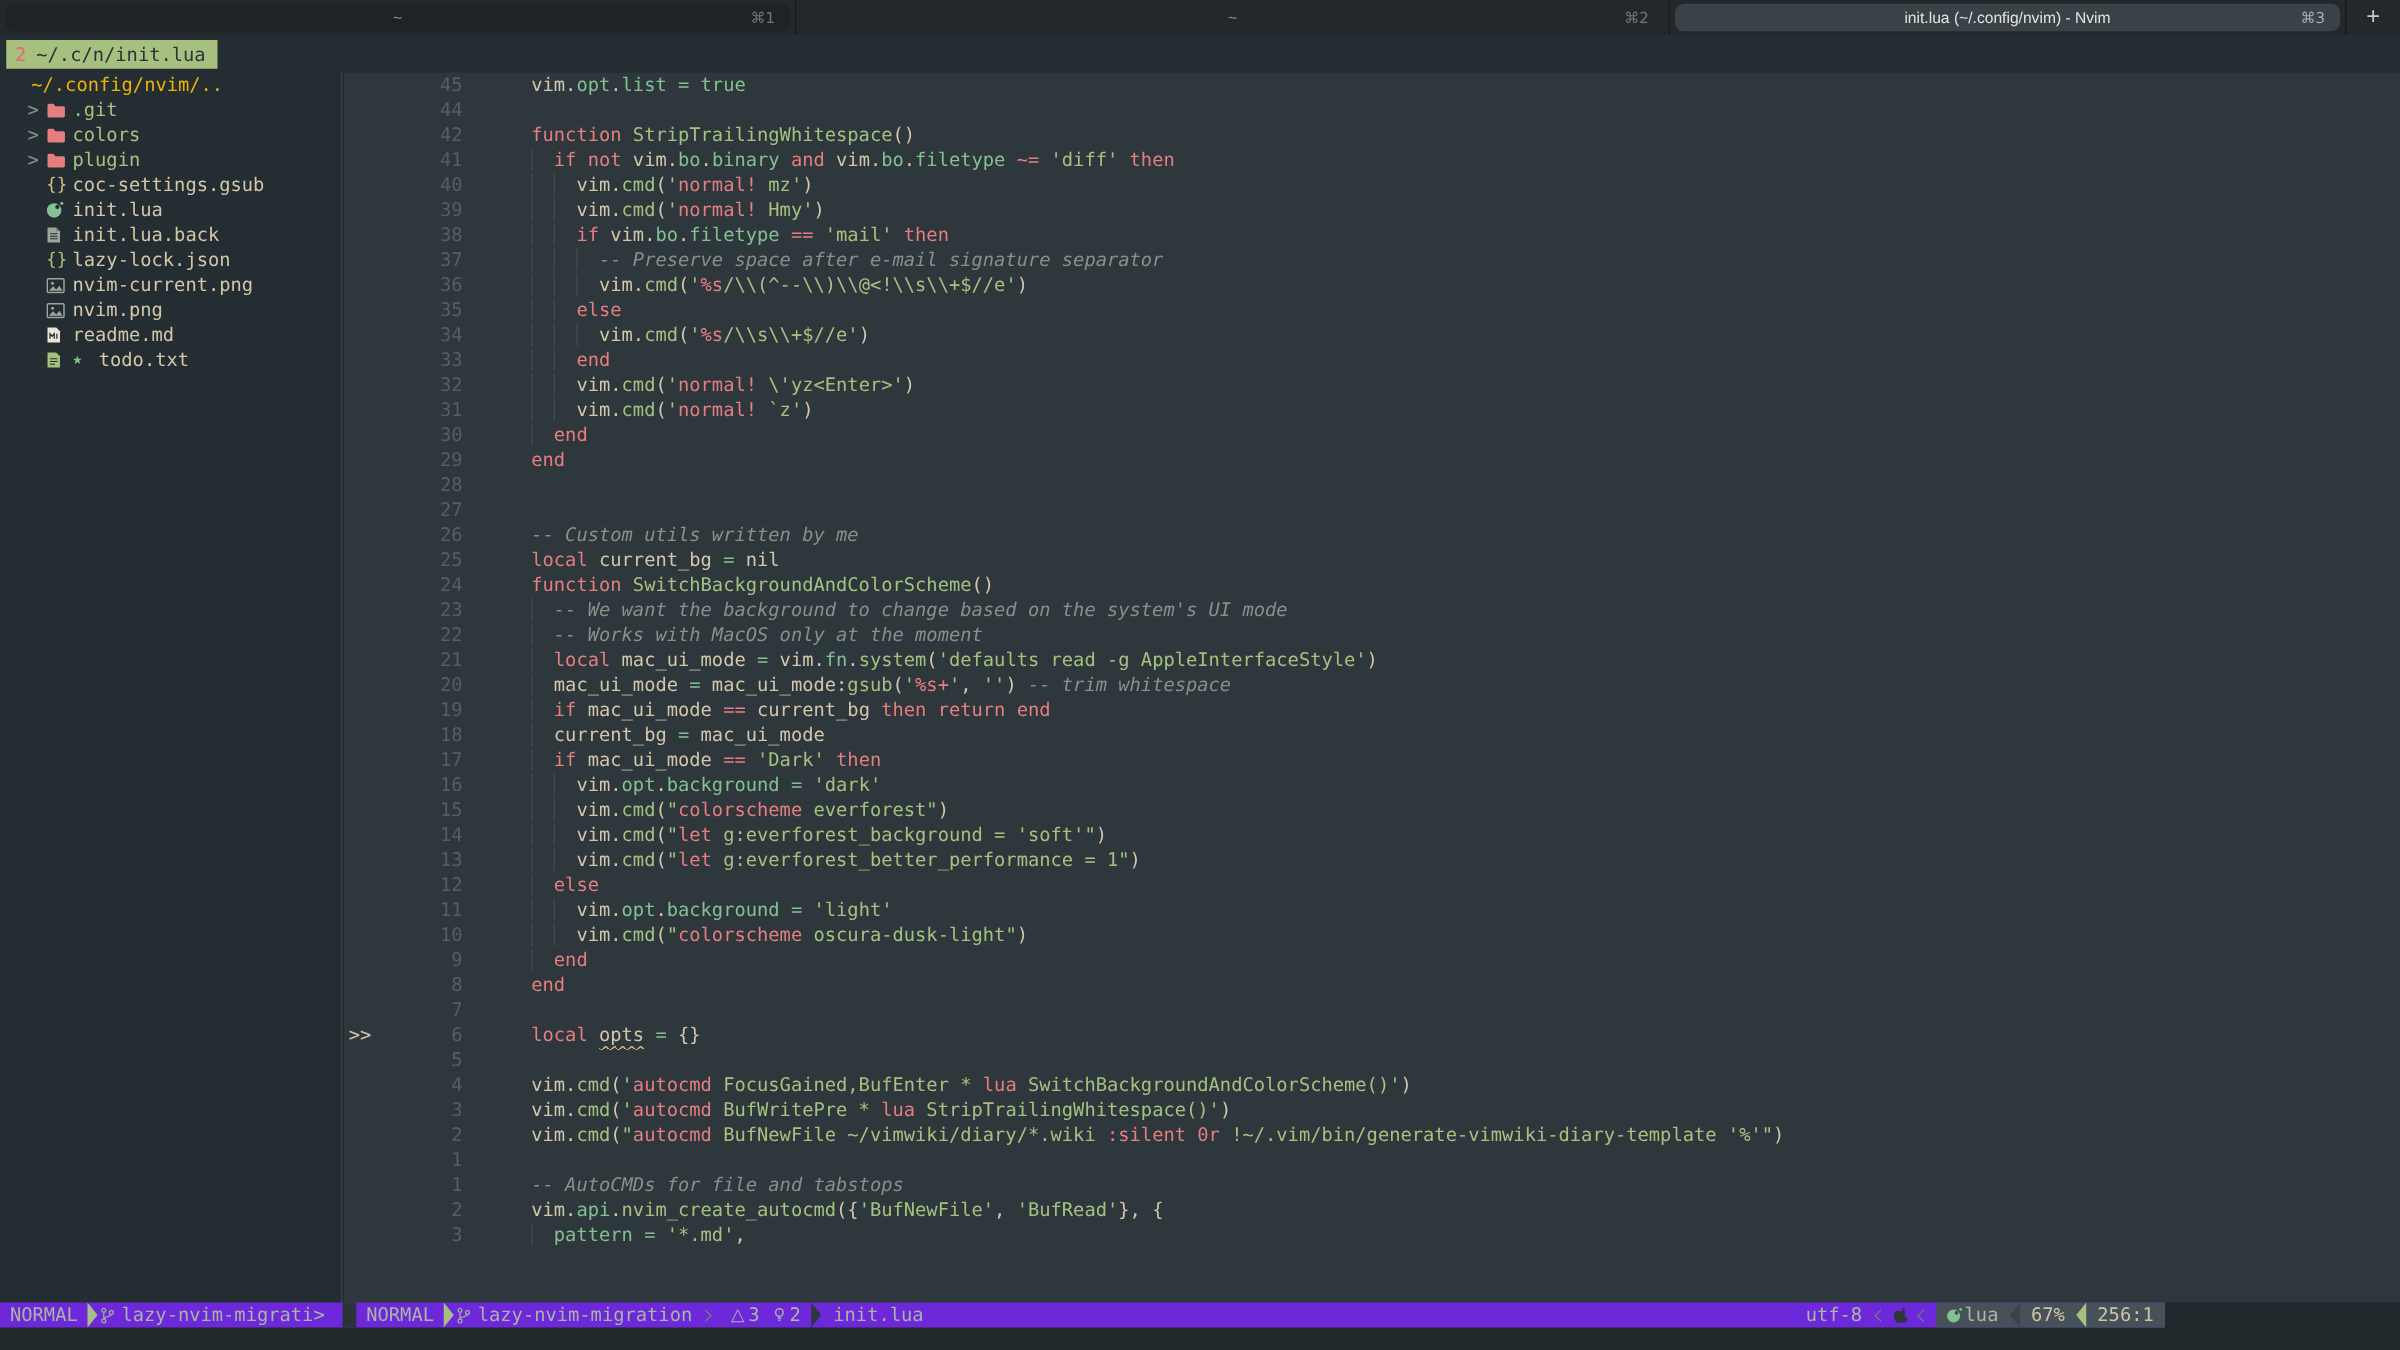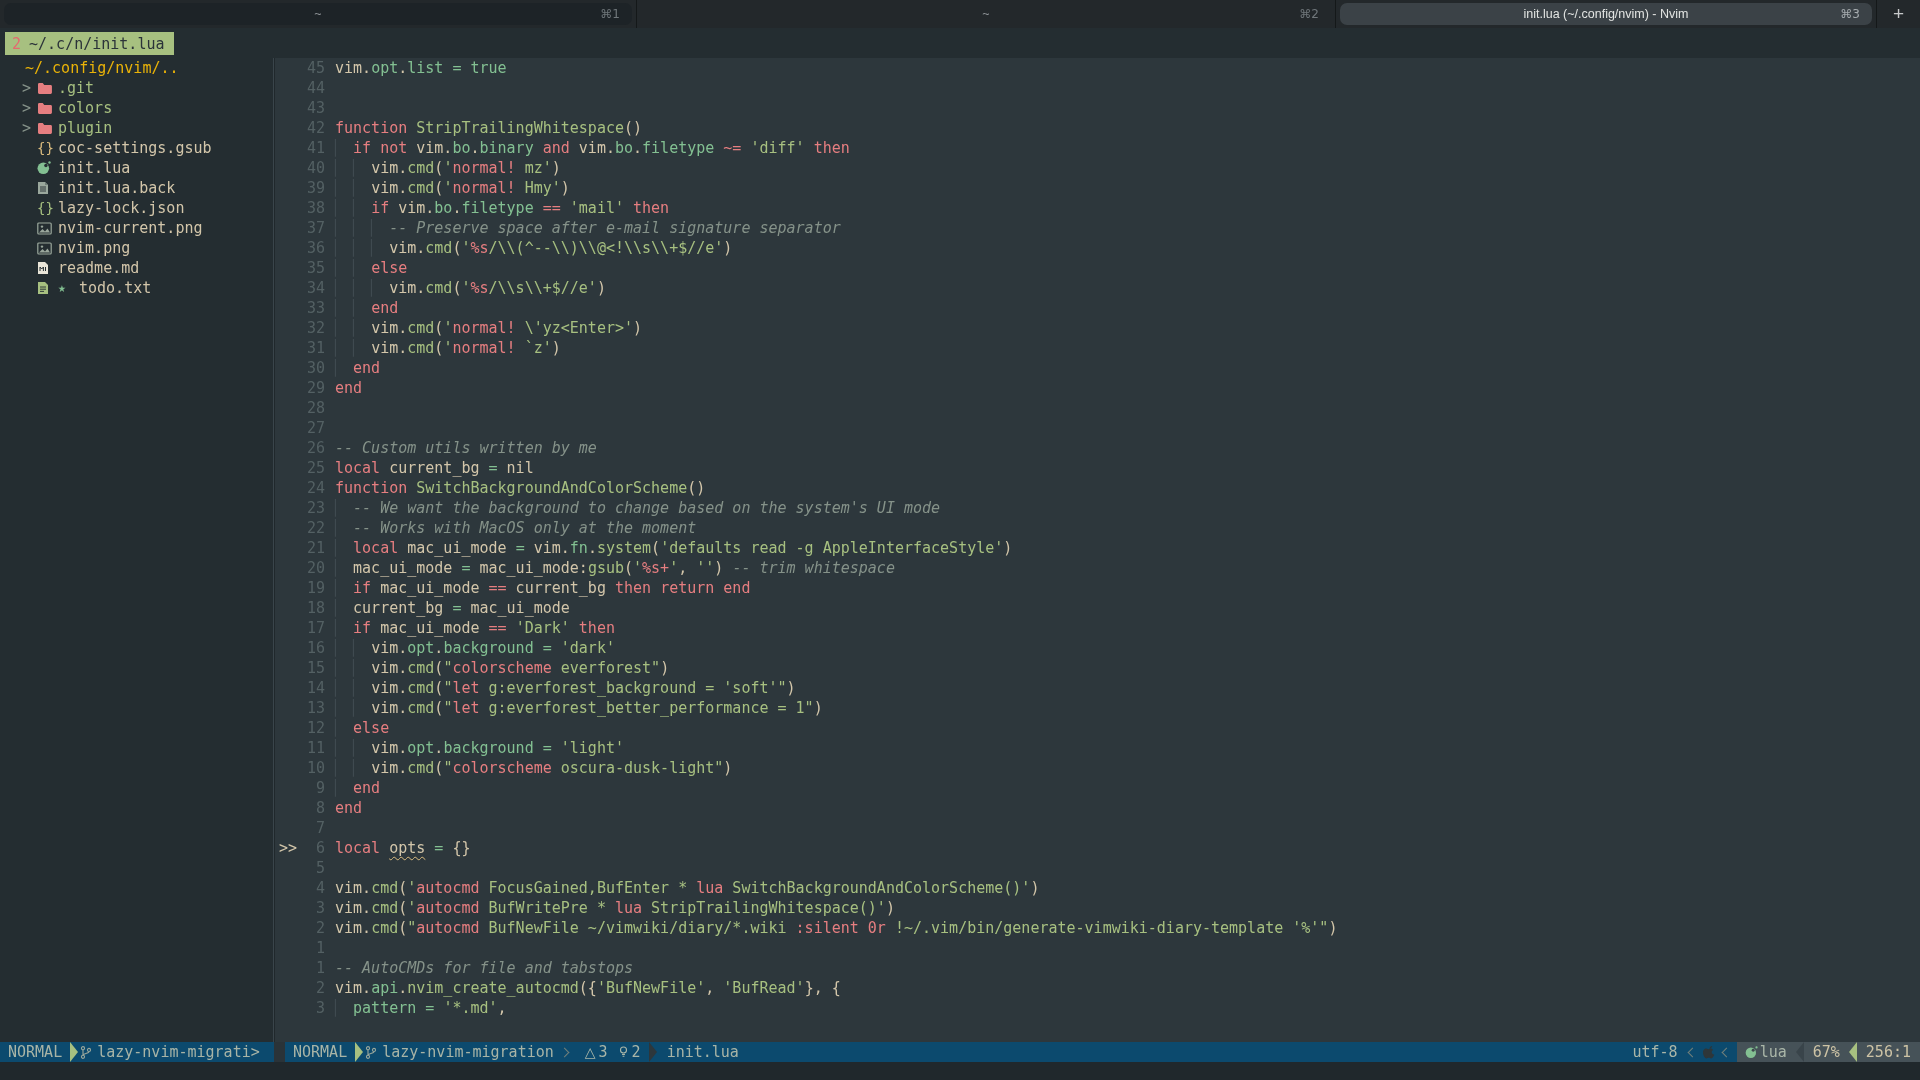--- a/index.html
+++ b/index.html
@@ -40,33 +40,33 @@
   .titem .arrow { width:15px; color:#859289; display:inline-block; }
   .titem .ticon { width:21px; display:inline-flex; align-items:center; }
   .titem .ticon svg { display:block; }
   .titem .jsonic { font-size:14px; }
   .titem .star { color:#83c092; width:21px; font-size:13px; }
   .titem .nm.dir { color:#a7c080; }
 
   
   .editor { position:absolute; left:275px; top:58px; width:1645px; height:984px; background:#2d373c;
             font-size:15px; }
-  .crow { height:20px; line-height:20px; display:flex; white-space:pre; }
+  .crow { height:20px; line-height:20px; display:flex; white-space:pre;gap:45px; }
   .sgn { width:20px; padding-left:4px; color:#d3c6aa; }
   .lnum { width:30px; text-align:right; color:#536063; }
   .lnum.cur { color:#9ba596; }
   .codetext { margin-left:10px; }
   .seg { white-space:pre; }
   .sf{color:#d3c6aa} .sr{color:#e67e80} .sg{color:#a7c080} .sa{color:#83c092} .sc{color:#859289; font-style:italic} .sd{color:#3f4a50}
   .su{color:#d3c6aa; text-decoration:underline wavy #dbbc7f 1px; text-underline-offset:3px;}
   .cursorblk { display:inline-block; width:9px; height:16px; background:#6f7b71;
                vertical-align:-3px; }
 
   
-  .status { position:absolute; left:0; top:1042px; width:1920px; height:20px; background:#0c4a6e;
+  .status { position:absolute; left:0; top:1042px; width:1732px; height:20px; background:#6d28d9;
             display:flex; align-items:center; font-size:15px; color:#a8b4a6; }
   .st-left { width:274px; display:flex; align-items:center; overflow:hidden; }
   .st-gap { width:11px; height:20px; background:#2a3338; }
   .st-main { flex:1; display:flex; align-items:center; }
   .st-txt { padding:0 8px; }
   .tri-r { width:0; height:0; border-top:10px solid transparent; border-bottom:10px solid transparent;
            border-left:8px solid #a7c080; }
   .tri-r.dk { border-left-color:#2d373c; }
   .tri-l { width:0; height:0; border-top:10px solid transparent; border-bottom:10px solid transparent;
            border-right:8px solid #a7c080; }
@@ -162,21 +162,20 @@
           </svg></span><span class="nm">readme.md</span></div>
       <div class="trow titem"><span class="arrow"></span><span class="ticon"><svg width="12" height="14" viewBox="0 0 12 14">
             <path d="M1 1h7l3 3v9H1z" fill="#a7c080"></path>
             <path d="M3 6h6M3 8.2h6M3 10.4h4" stroke="#242d31" stroke-width="0.9"></path>
           </svg></span><span class="star">★</span><span class="nm">todo.txt</span></div>
     </div>
 
   <div class="editor" id="editor">
       <div class="crow"><span class="sgn"></span><span class="lnum">45</span><span class="codetext"><span class="seg sf">vim.</span><span class="seg sa">opt</span><span class="seg sf">.</span><span class="seg sa">list</span><span class="seg sf"> </span><span class="seg sa">=</span><span class="seg sf"> </span><span class="seg sa">true</span></span></div>
       <div class="crow"><span class="sgn"></span><span class="lnum">44</span><span class="codetext"></span></div>
-      <div class="crow"><span class="sgn"></span><span class="lnum">43</span><span class="codetext"></span></div>
       <div class="crow"><span class="sgn"></span><span class="lnum">42</span><span class="codetext"><span class="seg sr">function</span><span class="seg sf"> </span><span class="seg sg">StripTrailingWhitespace</span><span class="seg sf">()</span></span></div>
       <div class="crow"><span class="sgn"></span><span class="lnum">41</span><span class="codetext"><span class="seg sd">▏ </span><span class="seg sr">if</span><span class="seg sf"> </span><span class="seg sr">not</span><span class="seg sf"> vim.</span><span class="seg sa">bo</span><span class="seg sf">.</span><span class="seg sa">binary</span><span class="seg sf"> </span><span class="seg sr">and</span><span class="seg sf"> vim.</span><span class="seg sa">bo</span><span class="seg sf">.</span><span class="seg sa">filetype</span><span class="seg sf"> </span><span class="seg sr">~=</span><span class="seg sf"> </span><span class="seg sg">'diff'</span><span class="seg sf"> </span><span class="seg sr">then</span></span></div>
       <div class="crow"><span class="sgn"></span><span class="lnum">40</span><span class="codetext"><span class="seg sd">▏ ▏ </span><span class="seg sf">vim.</span><span class="seg sg">cmd</span><span class="seg sf">(</span><span class="seg sg">'</span><span class="seg sr">normal!</span><span class="seg sg"> mz'</span><span class="seg sf">)</span></span></div>
       <div class="crow"><span class="sgn"></span><span class="lnum">39</span><span class="codetext"><span class="seg sd">▏ ▏ </span><span class="seg sf">vim.</span><span class="seg sg">cmd</span><span class="seg sf">(</span><span class="seg sg">'</span><span class="seg sr">normal!</span><span class="seg sg"> Hmy'</span><span class="seg sf">)</span></span></div>
       <div class="crow"><span class="sgn"></span><span class="lnum">38</span><span class="codetext"><span class="seg sd">▏ ▏ </span><span class="seg sr">if</span><span class="seg sf"> vim.</span><span class="seg sa">bo</span><span class="seg sf">.</span><span class="seg sa">filetype</span><span class="seg sf"> </span><span class="seg sr">==</span><span class="seg sf"> </span><span class="seg sg">'mail'</span><span class="seg sf"> </span><span class="seg sr">then</span></span></div>
       <div class="crow"><span class="sgn"></span><span class="lnum">37</span><span class="codetext"><span class="seg sd">▏ ▏ ▏ </span><span class="seg sc">-- Preserve space after e-mail signature separator</span></span></div>
       <div class="crow"><span class="sgn"></span><span class="lnum">36</span><span class="codetext"><span class="seg sd">▏ ▏ ▏ </span><span class="seg sf">vim.</span><span class="seg sg">cmd</span><span class="seg sf">(</span><span class="seg sg">'</span><span class="seg sr">%s</span><span class="seg sg">/\\(^--\\)\\@&lt;!\\s\\+$//e'</span><span class="seg sf">)</span></span></div>
       <div class="crow"><span class="sgn"></span><span class="lnum">35</span><span class="codetext"><span class="seg sd">▏ ▏ </span><span class="seg sr">else</span></span></div>
       <div class="crow"><span class="sgn"></span><span class="lnum">34</span><span class="codetext"><span class="seg sd">▏ ▏ ▏ </span><span class="seg sf">vim.</span><span class="seg sg">cmd</span><span class="seg sf">(</span><span class="seg sg">'</span><span class="seg sr">%s</span><span class="seg sg">/\\s\\+$//e'</span><span class="seg sf">)</span></span></div>
       <div class="crow"><span class="sgn"></span><span class="lnum">33</span><span class="codetext"><span class="seg sd">▏ ▏ </span><span class="seg sr">end</span></span></div>

